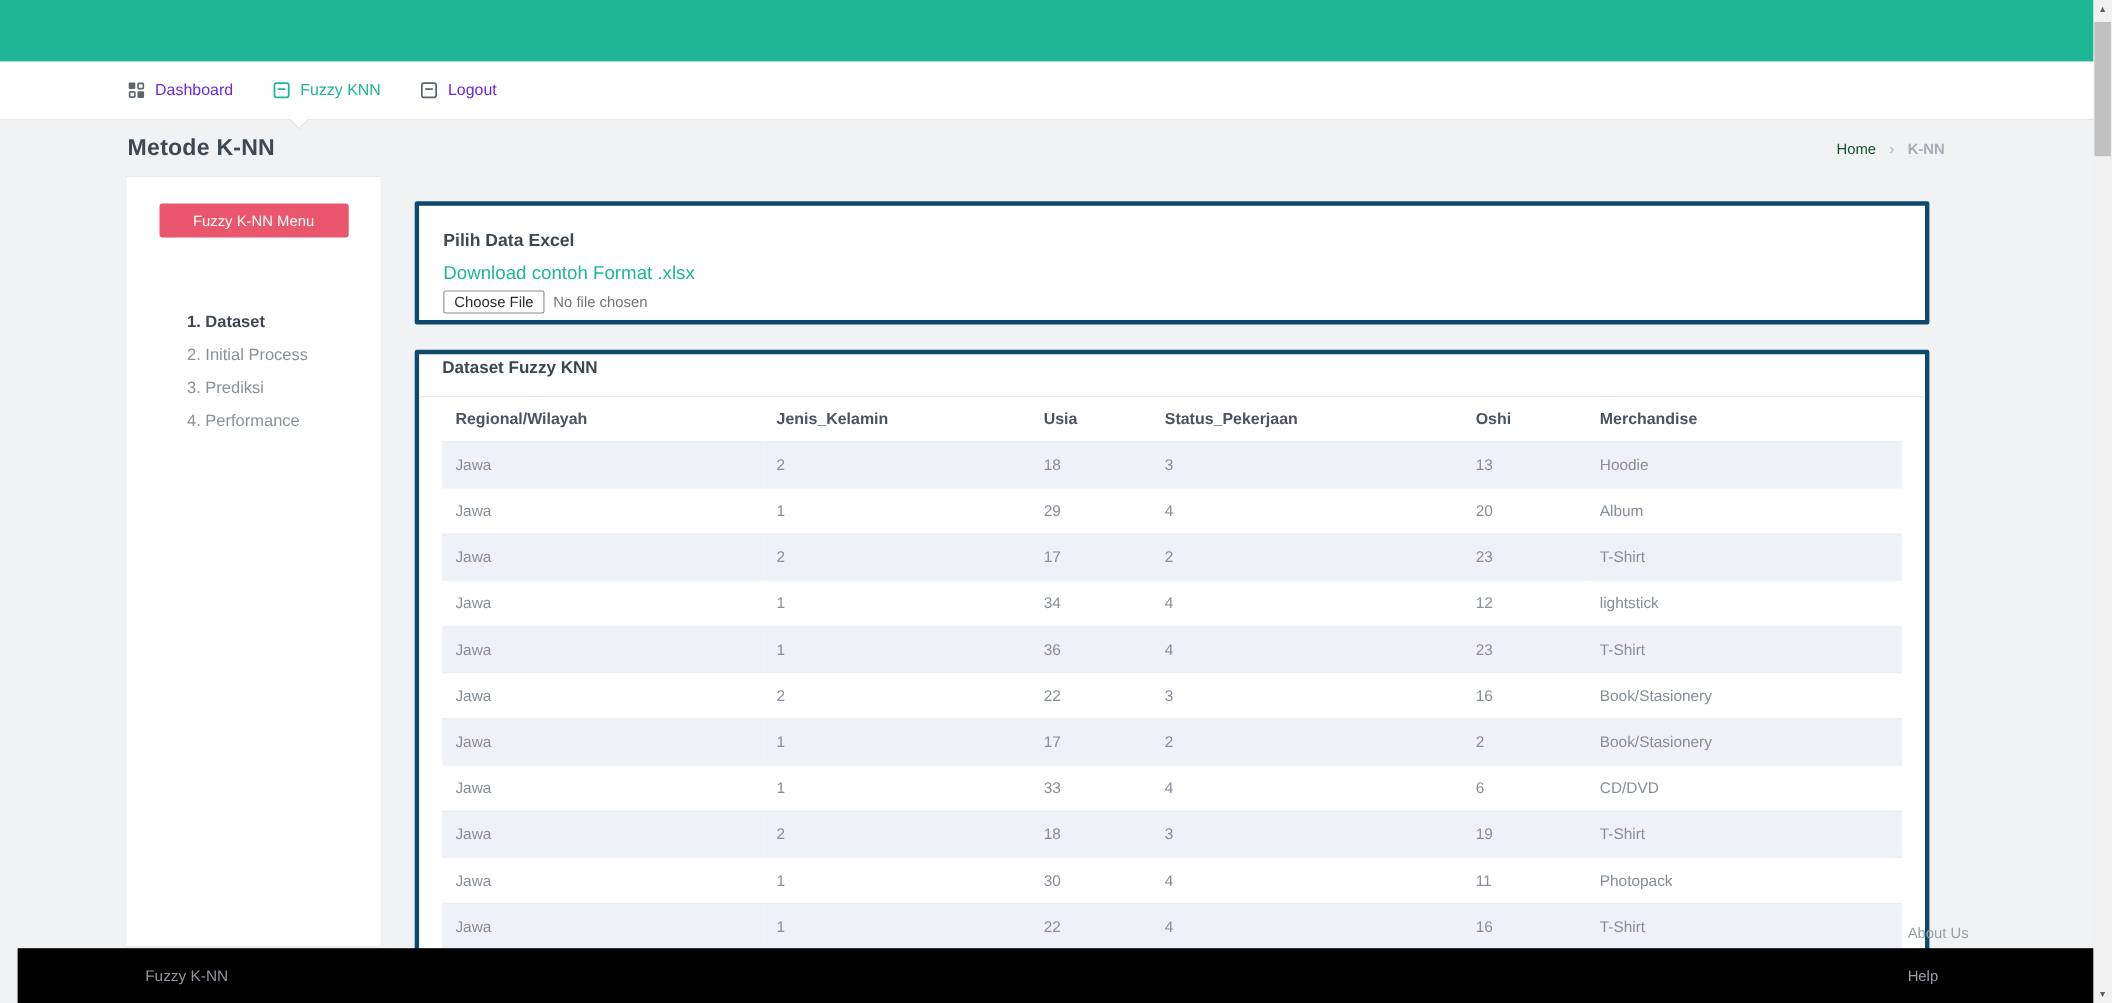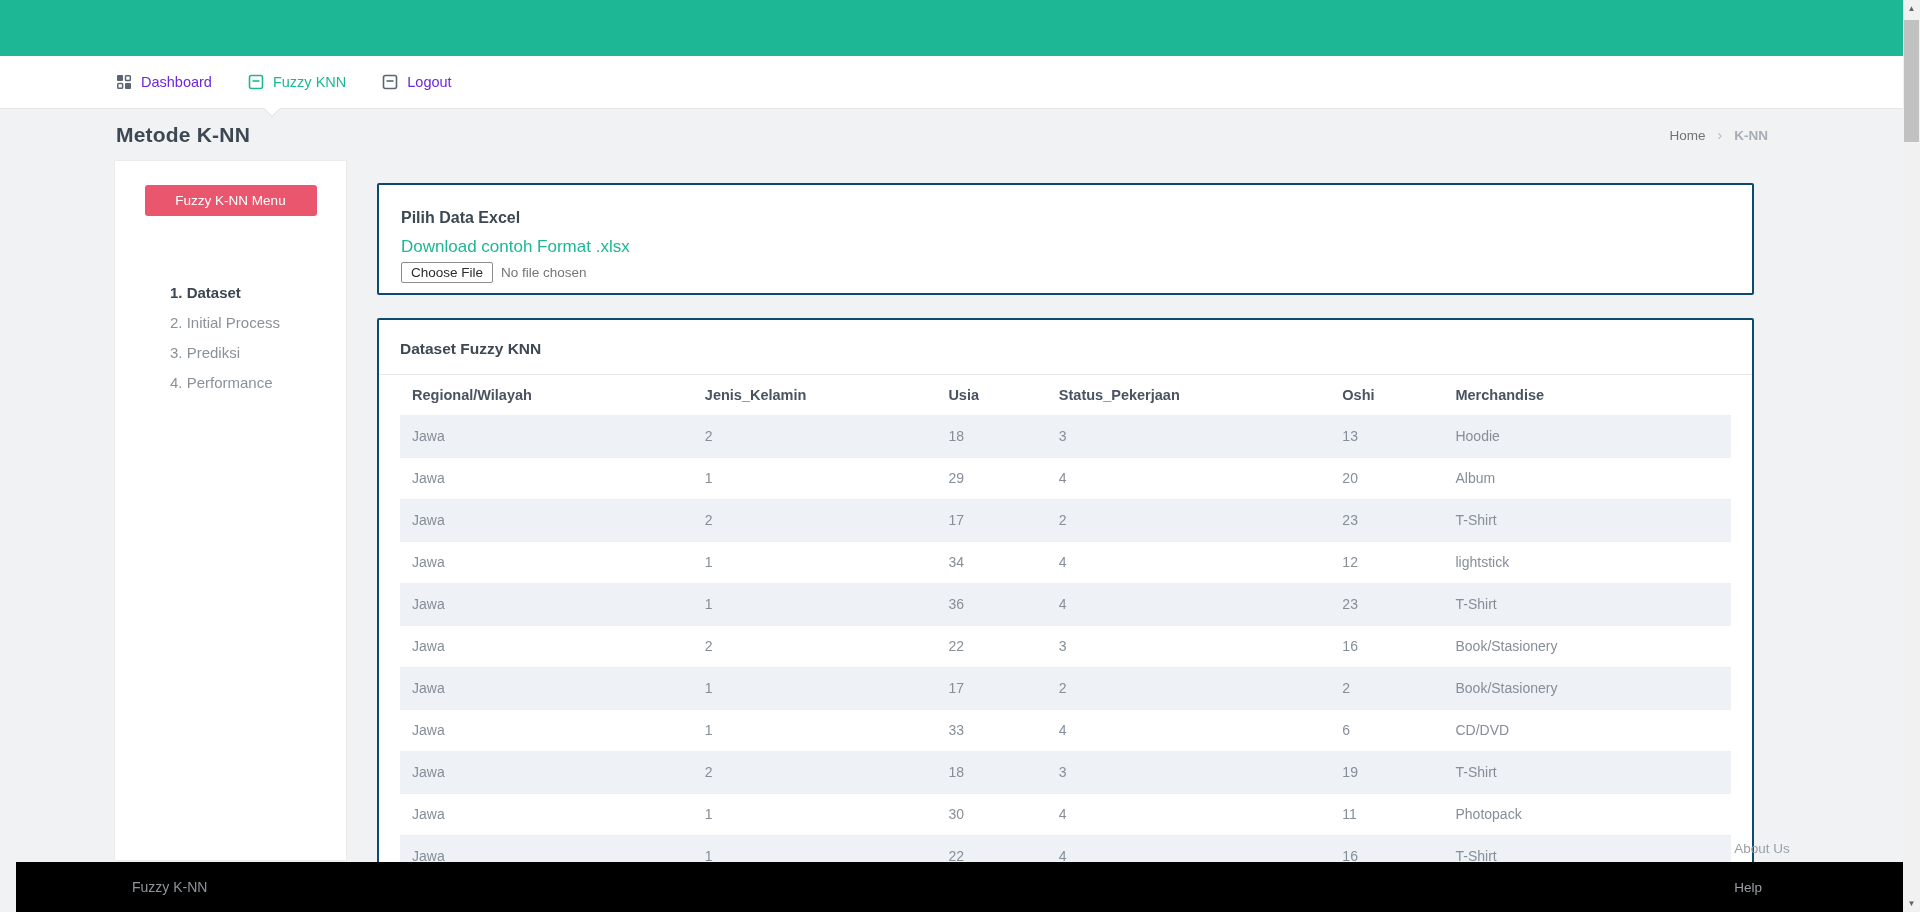--- a/index.html
+++ b/index.html
@@ -34,21 +34,21 @@
     z-index: 3;
   }
   
   .page-head {
     position: absolute; left: 0; top: 109px; width: 1903px; height: 52px;
     display: flex; align-items: center; justify-content: space-between;
     padding: 0 135px 0 116px;
   }
   .page-title { font-size: 21px; font-weight: 700; color: #3d4852; letter-spacing: 0.2px; }
   .breadcrumb { display: flex; align-items: center; gap: 12px; font-size: 13.5px; }
-  .crumb-home { color: #737373; cursor: pointer; }
+  .crumb-home { color: #14532d; cursor: pointer; }
   .crumb-sep { color: #b3b9c0; font-size: 14px; }
   .crumb-current { color: #a7adb5; font-weight: bold; }
   
   .sidebar {
     position: absolute; left: 114px; top: 160px; width: 233px; height: 701px;
     background: #ffffff; border: 1px solid #ebebeb;
   }
   .menu-btn {
     display: block; margin: 24px auto 0 auto; width: 172px; height: 31px;
     background: #e9566d; color: #ffffff; border: none; border-radius: 3px;
@@ -57,34 +57,34 @@
   }
   .side-list { margin-top: 62px; }
   .side-item {
     padding: 8px 0 8px 55px; font-size: 15px; color: #8a9199;
     cursor: pointer; line-height: 14px;
   }
   .side-item.active { color: #3d4652; font-weight: 700; }
   
   .card {
     position: absolute; background: #ffffff;
-    border: 2px solid #0c4a6e; border-radius: 2px;
+    border: 4px solid #0c4a6e; border-radius: 2px;
   }
   .card-upload { left: 377px; top: 183px; width: 1377px; height: 112px; padding: 24px 22px 0 22px; }
   .card-title { font-size: 16px; font-weight: 700; color: #3d4852; }
   .download-link { display: inline-block; margin-top: 10px; font-size: 17px; color: #1db795; cursor: pointer; }
   .file-row { margin-top: 5px; display: flex; align-items: center; }
   .file-btn {
     border: 1px solid #8d8d8d; background: #ffffff; border-radius: 2px;
     font-size: 13.5px; color: #2b2b2b; padding: 2px 9px; cursor: pointer;
     font-family: "Liberation Sans", sans-serif;
   }
   .file-status { margin-left: 8px; font-size: 13.5px; color: #757575; }
   .card-dataset { left: 377px; top: 318px; width: 1377px; height: 594px; overflow: hidden; }
-  .dataset-title { padding: 20px 21px 16px 21px; font-size: 15.5px; font-weight: 700; color: #3d4852; }
+  .dataset-title { padding: 4px 21px 16px 21px; font-size: 15.5px; font-weight: 700; color: #3d4852; }
   .dataset-divider { border: none; border-top: 1px solid #e8e8e8; }
   .dataset-table-wrap { padding: 0 21px; }
   table.dataset { width: 100%; border-collapse: collapse; table-layout: fixed; }
   table.dataset th {
     text-align: left; font-size: 14.5px; font-weight: 700; color: #4a5360;
     height: 40px; padding: 0 0 0 12px; vertical-align: middle;
   }
   table.dataset th:nth-child(1) { width: 22%; }
   table.dataset th:nth-child(2) { width: 18.3%; }
   table.dataset th:nth-child(3) { width: 8.3%; }

